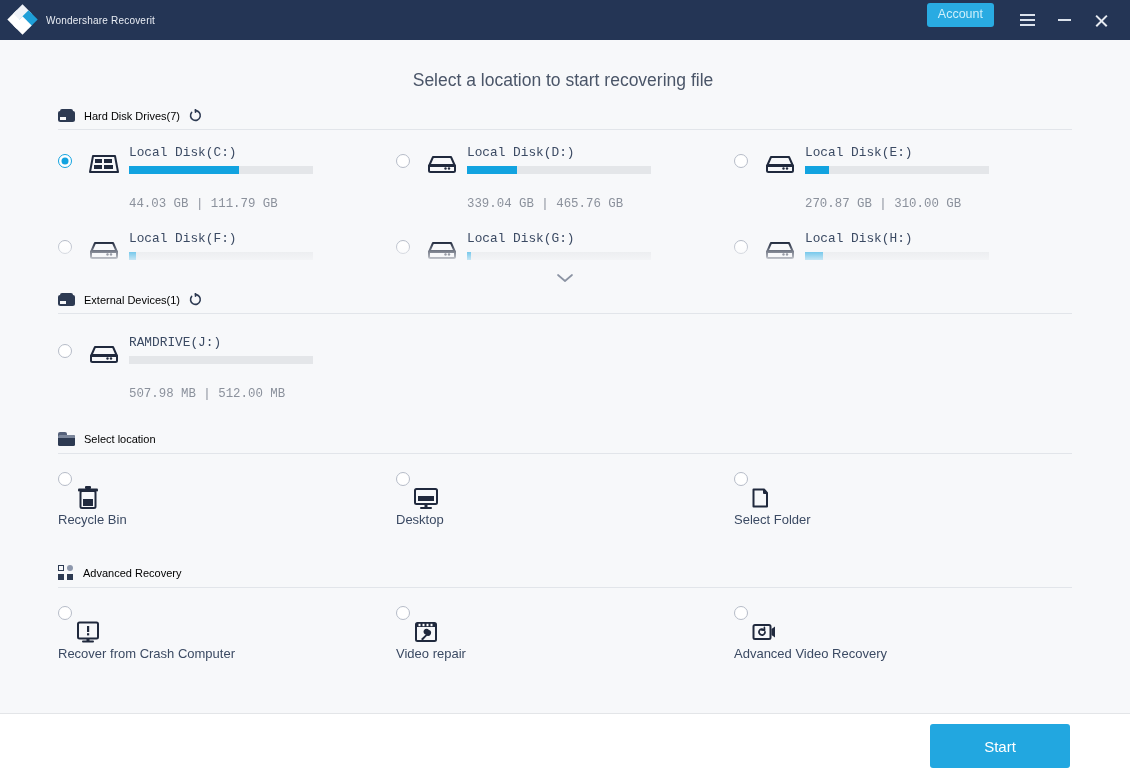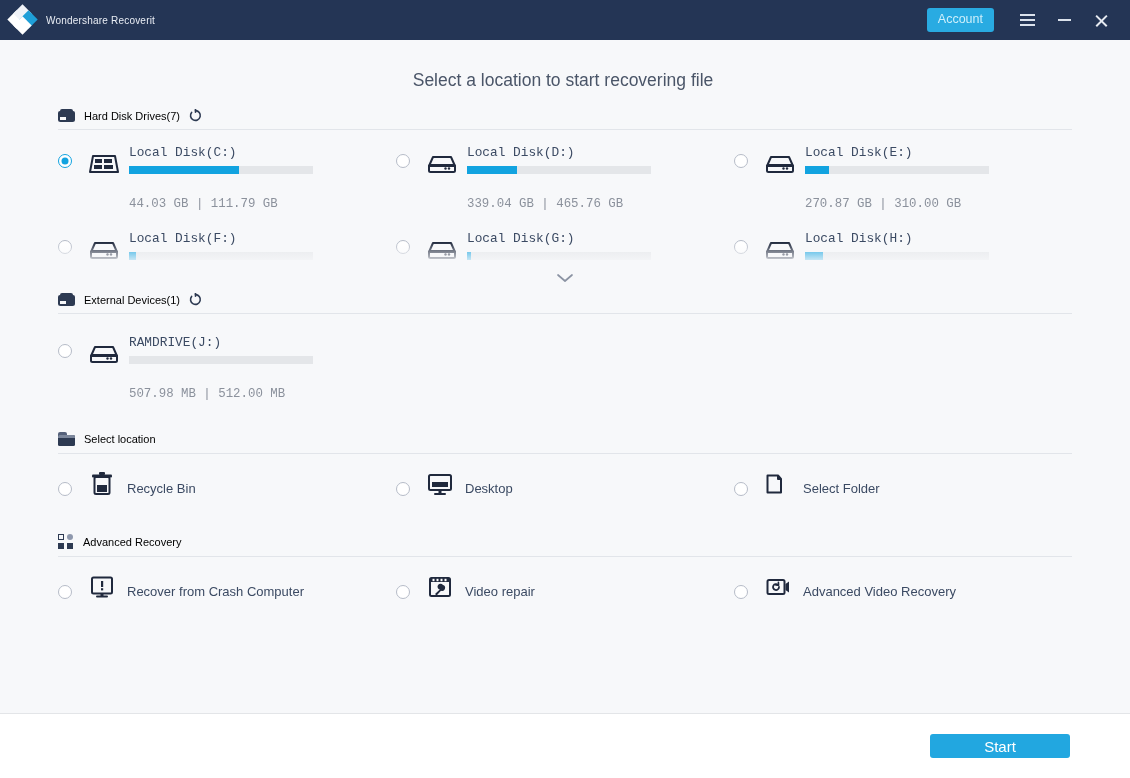--- a/index.html
+++ b/index.html
@@ -16,21 +16,21 @@
     height: 40px; background: #243555; display: flex; align-items: center;
     padding: 0 12px 0 10px; flex: 0 0 40px;
   }
   .logo { width: 26px; height: 26px; position: relative; margin-right: 10px; flex: 0 0 26px; }
   .logo .d { position: absolute; width: 13px; height: 13px; transform: rotate(45deg); }
   .logo .d1 { background: #ffffff; left: 0px;  top: 6px; }
   .logo .d2 { background: #f0f3f8; left: 6px;  top: 0px; }
   .logo .d3 { background: #1e9fd8; left: 12px; top: 6px; }
   .logo .d4 { background: #ffffff; left: 6px;  top: 12px; }
   .app-title { color: #e9edf4; font-size: 10px; letter-spacing: .2px; }
-  .tb-right { margin-left: auto; display: flex; align-items: center; gap: 3px; }
+  .tb-right { margin-left: auto; display: flex; align-items: flex-start; gap: 3px; }
   .account-btn {
     background: #29abe2; color: #cdeffb; font-size: 12.5px;
     padding: 5px 11px 6px; border-radius: 3px; border: none; cursor: pointer;
     line-height: 1; margin-right: 13px;
   }
   .winbtn {
     width: 34px; height: 34px; display: flex; align-items: center; justify-content: center;
     cursor: pointer; color: #cdd6e4;
   }
   .hamb { display: flex; flex-direction: column; gap: 3px; }
@@ -111,34 +111,34 @@
     background: linear-gradient(to bottom, rgba(247,248,250,0), rgba(247,248,250,.96) 78%, rgba(247,248,250,1));
     pointer-events: none;
   }
   .expander {
     display: flex; justify-content: center; align-items: center; height: 18px;
     margin-top: -1px; cursor: pointer;
   }
   .expander svg { display: block; }
 
   
-  .opt { display: flex; align-items: flex-end; padding: 18px 0 10px; }
+  .opt { display: flex; align-items: flex-start; padding: 18px 0 10px; flex-direction: column; }
   .opt .radio { margin-top: 0; }
   .oicon { width: 26px; height: 24px; margin: 0 12px 0 17px; flex: 0 0 26px; }
   .oicon svg { display: block; }
   .olabel { color: #3b4a63; font-size: 13px; white-space: nowrap; }
 
   
   .footer {
     flex: 0 0 65px; background: #ffffff; border-top: 1px solid #e3e5e8;
     display: flex; align-items: center; justify-content: flex-end; padding-right: 60px;
   }
   .start-btn {
     background: #22a7e0; color: #ffffff; font-size: 15px; border: none; cursor: pointer;
-    width: 140px; height: 24px; border-radius: 3px;
+    width: 140px; height: 44px; border-radius: 3px;
   }
 </style>
 </head>
 <body>
 
 <div class="app">
 
   <div class="titlebar">
     <div class="logo">
       <span class="d d1"></span>

